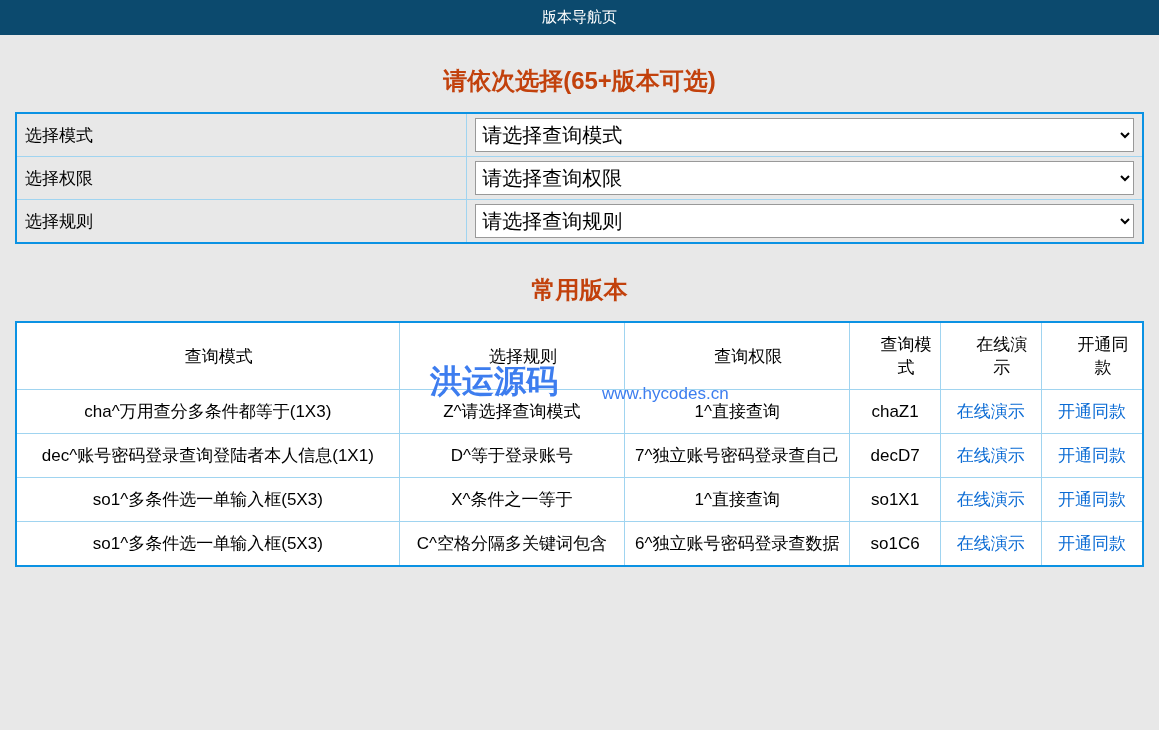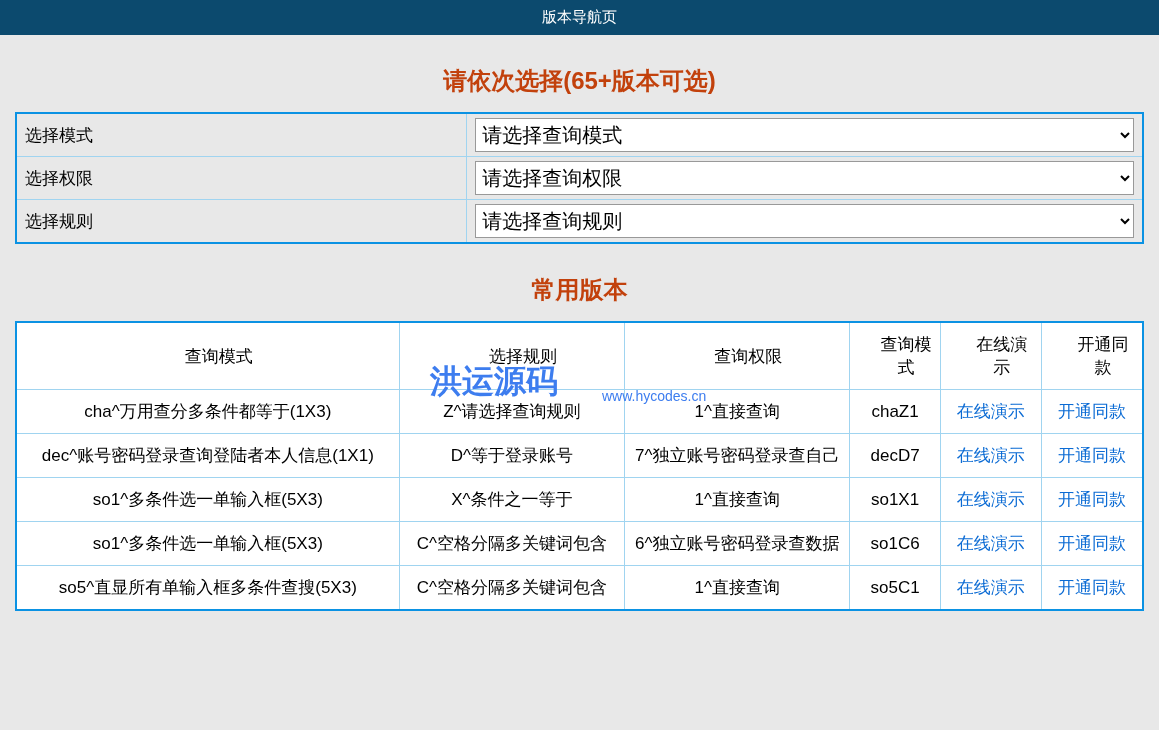--- a/index.html
+++ b/index.html
@@ -90,21 +90,21 @@
       font-family: 'KaiTi', serif;
     }
     .watermark .wm-text1 {
       color: #3d7def;
       font-size: 32px;
       font-weight: bold;
       display: inline-block;
     }
     .watermark .wm-text2 {
       color: #3d7def;
-      font-size: 14px;
+      font-size: 17px;
       display: inline-block;
       margin-left: 40px;
       vertical-align: bottom;
       font-family: Arial, sans-serif;
     }
     .page-wrap {
       position: relative;
     }
   </style>
 </head>
@@ -157,21 +157,21 @@
           <th class="col-rule">选择规则</th>
           <th class="col-perm">查询权限</th>
           <th class="col-model">查询模式</th>
           <th class="col-demo">在线演示</th>
           <th class="col-open">开通同款</th>
         </tr>
       </thead>
       <tbody>
         <tr>
           <td>cha^万用查分多条件都等于(1X3)</td>
-          <td>Z^请选择查询规则</td>
+          <td>Z^请选择查询模式</td>
           <td>1^直接查询</td>
           <td>chaZ1</td>
           <td><span class="link">在线演示</span></td>
           <td><span class="link">开通同款</span></td>
         </tr>
         <tr>
           <td>dec^账号密码登录查询登陆者本人信息(1X1)</td>
           <td>D^等于登录账号</td>
           <td>7^独立账号密码登录查自己</td>
           <td>decD7</td>
@@ -184,28 +184,20 @@
           <td>1^直接查询</td>
           <td>so1X1</td>
           <td><span class="link">在线演示</span></td>
           <td><span class="link">开通同款</span></td>
         </tr>
         <tr>
           <td>so1^多条件选一单输入框(5X3)</td>
           <td>C^空格分隔多关键词包含</td>
           <td>6^独立账号密码登录查数据</td>
           <td>so1C6</td>
-          <td><span class="link">在线演示</span></td>
-          <td><span class="link">开通同款</span></td>
-        </tr>
-        <tr>
-          <td>so5^直显所有单输入框多条件查搜(5X3)</td>
-          <td>C^空格分隔多关键词包含</td>
-          <td>1^直接查询</td>
-          <td>so5C1</td>
           <td><span class="link">在线演示</span></td>
           <td><span class="link">开通同款</span></td>
         </tr>
       </tbody>
     </table>
 
   </div>
 
   <div class="watermark">
     <span class="wm-text1">洪运源码</span>

